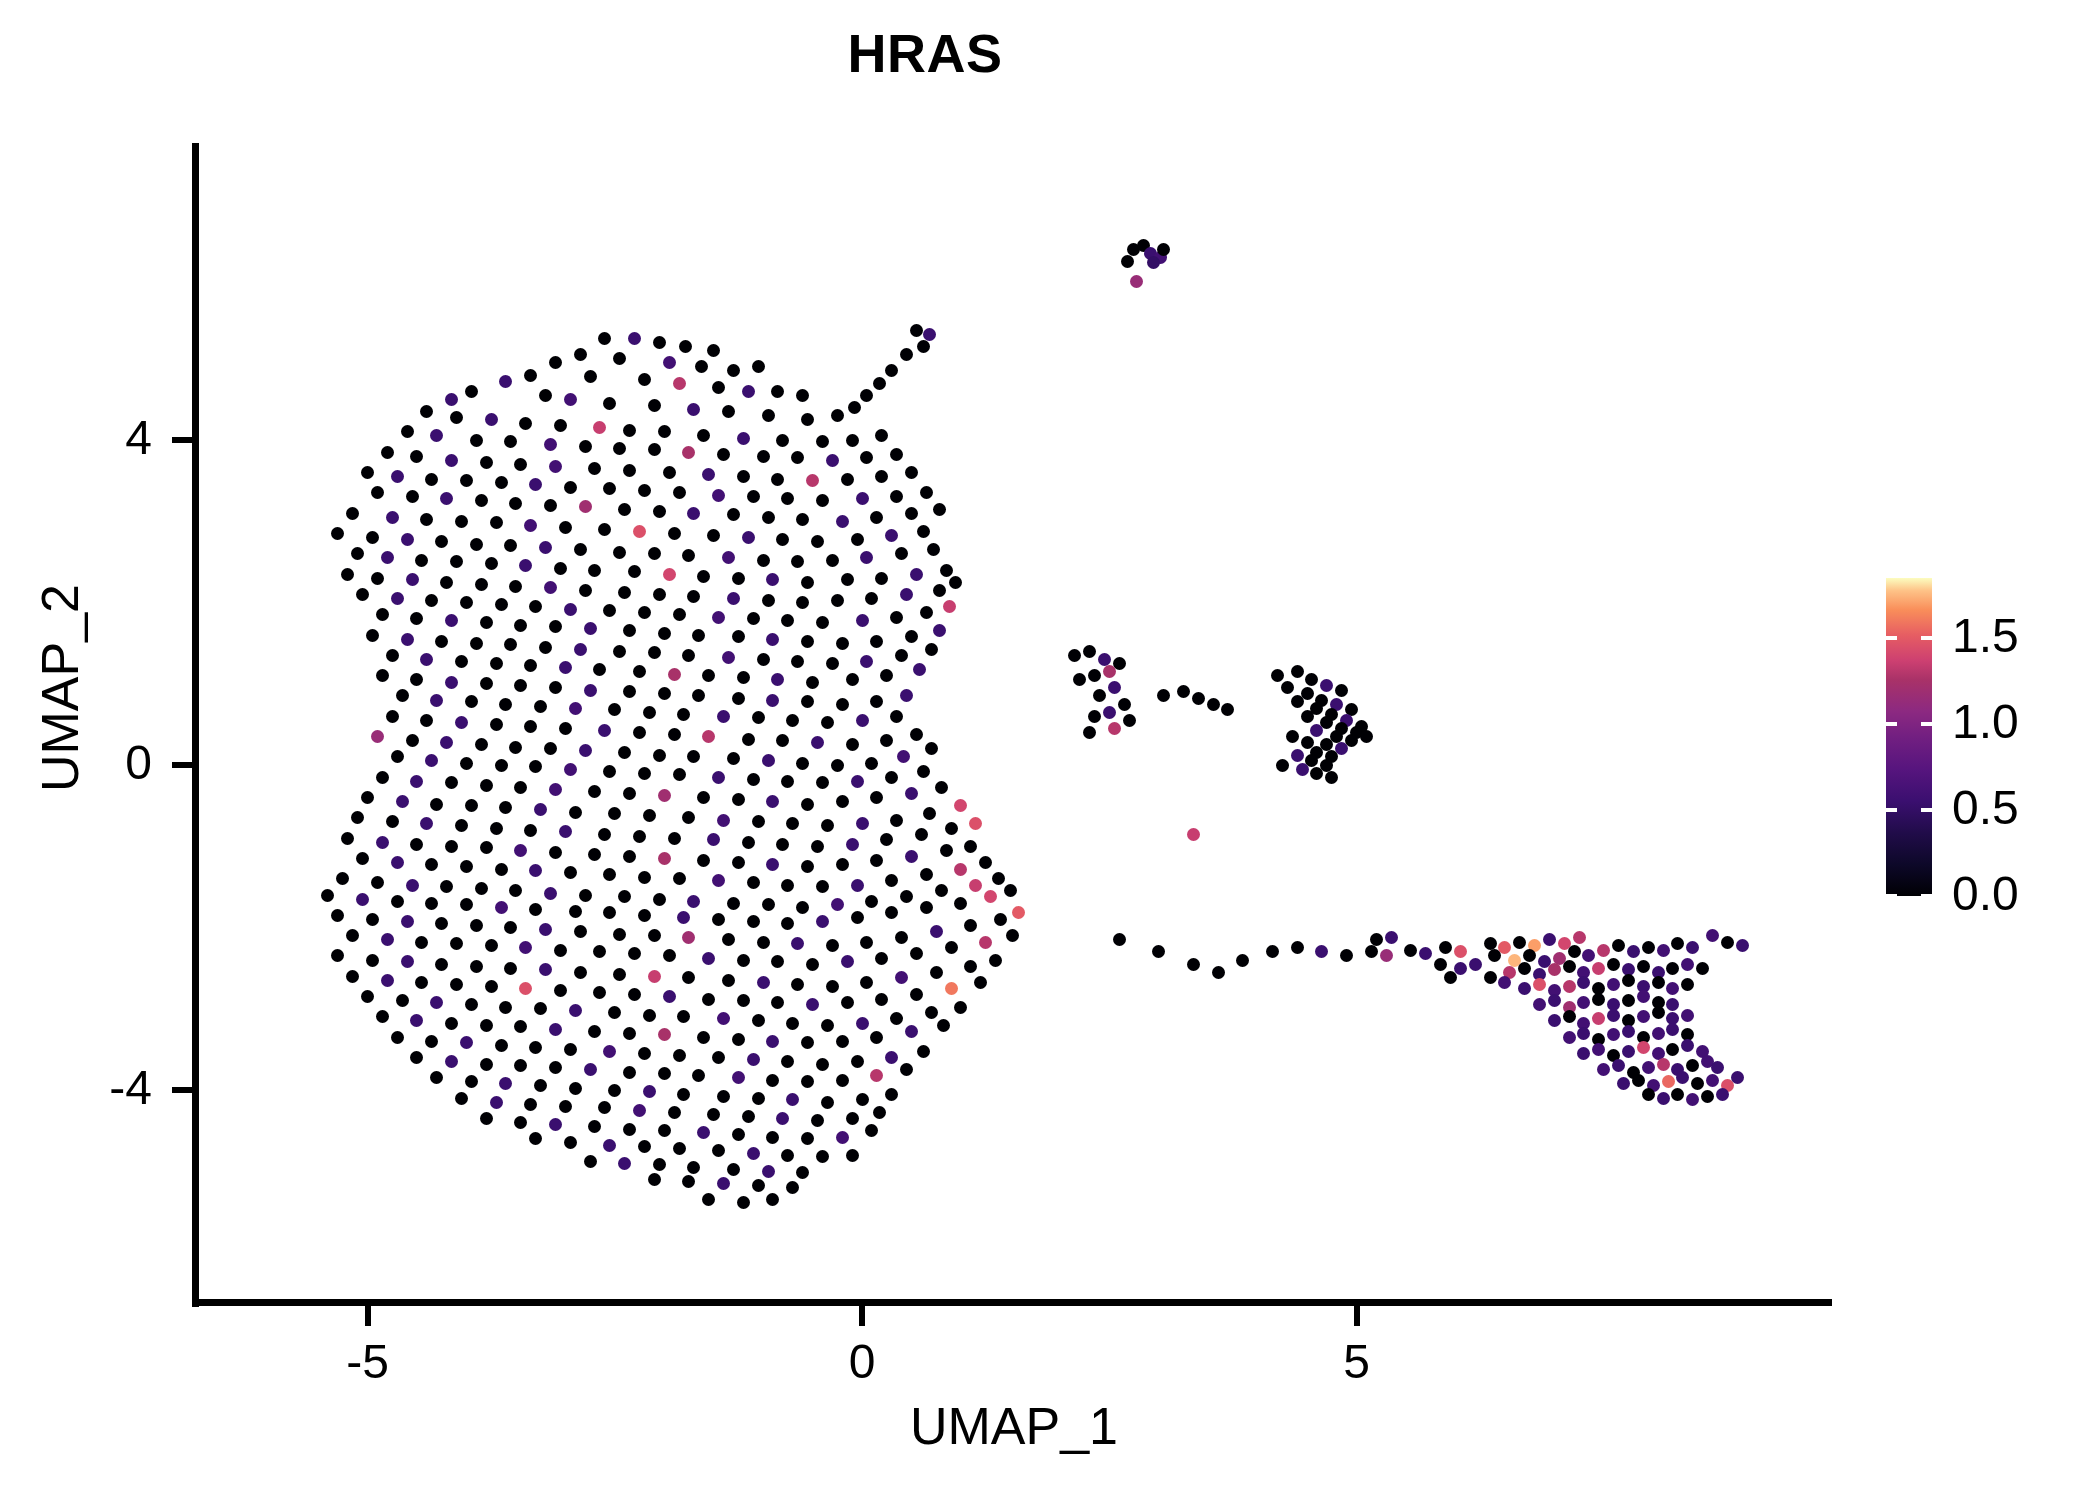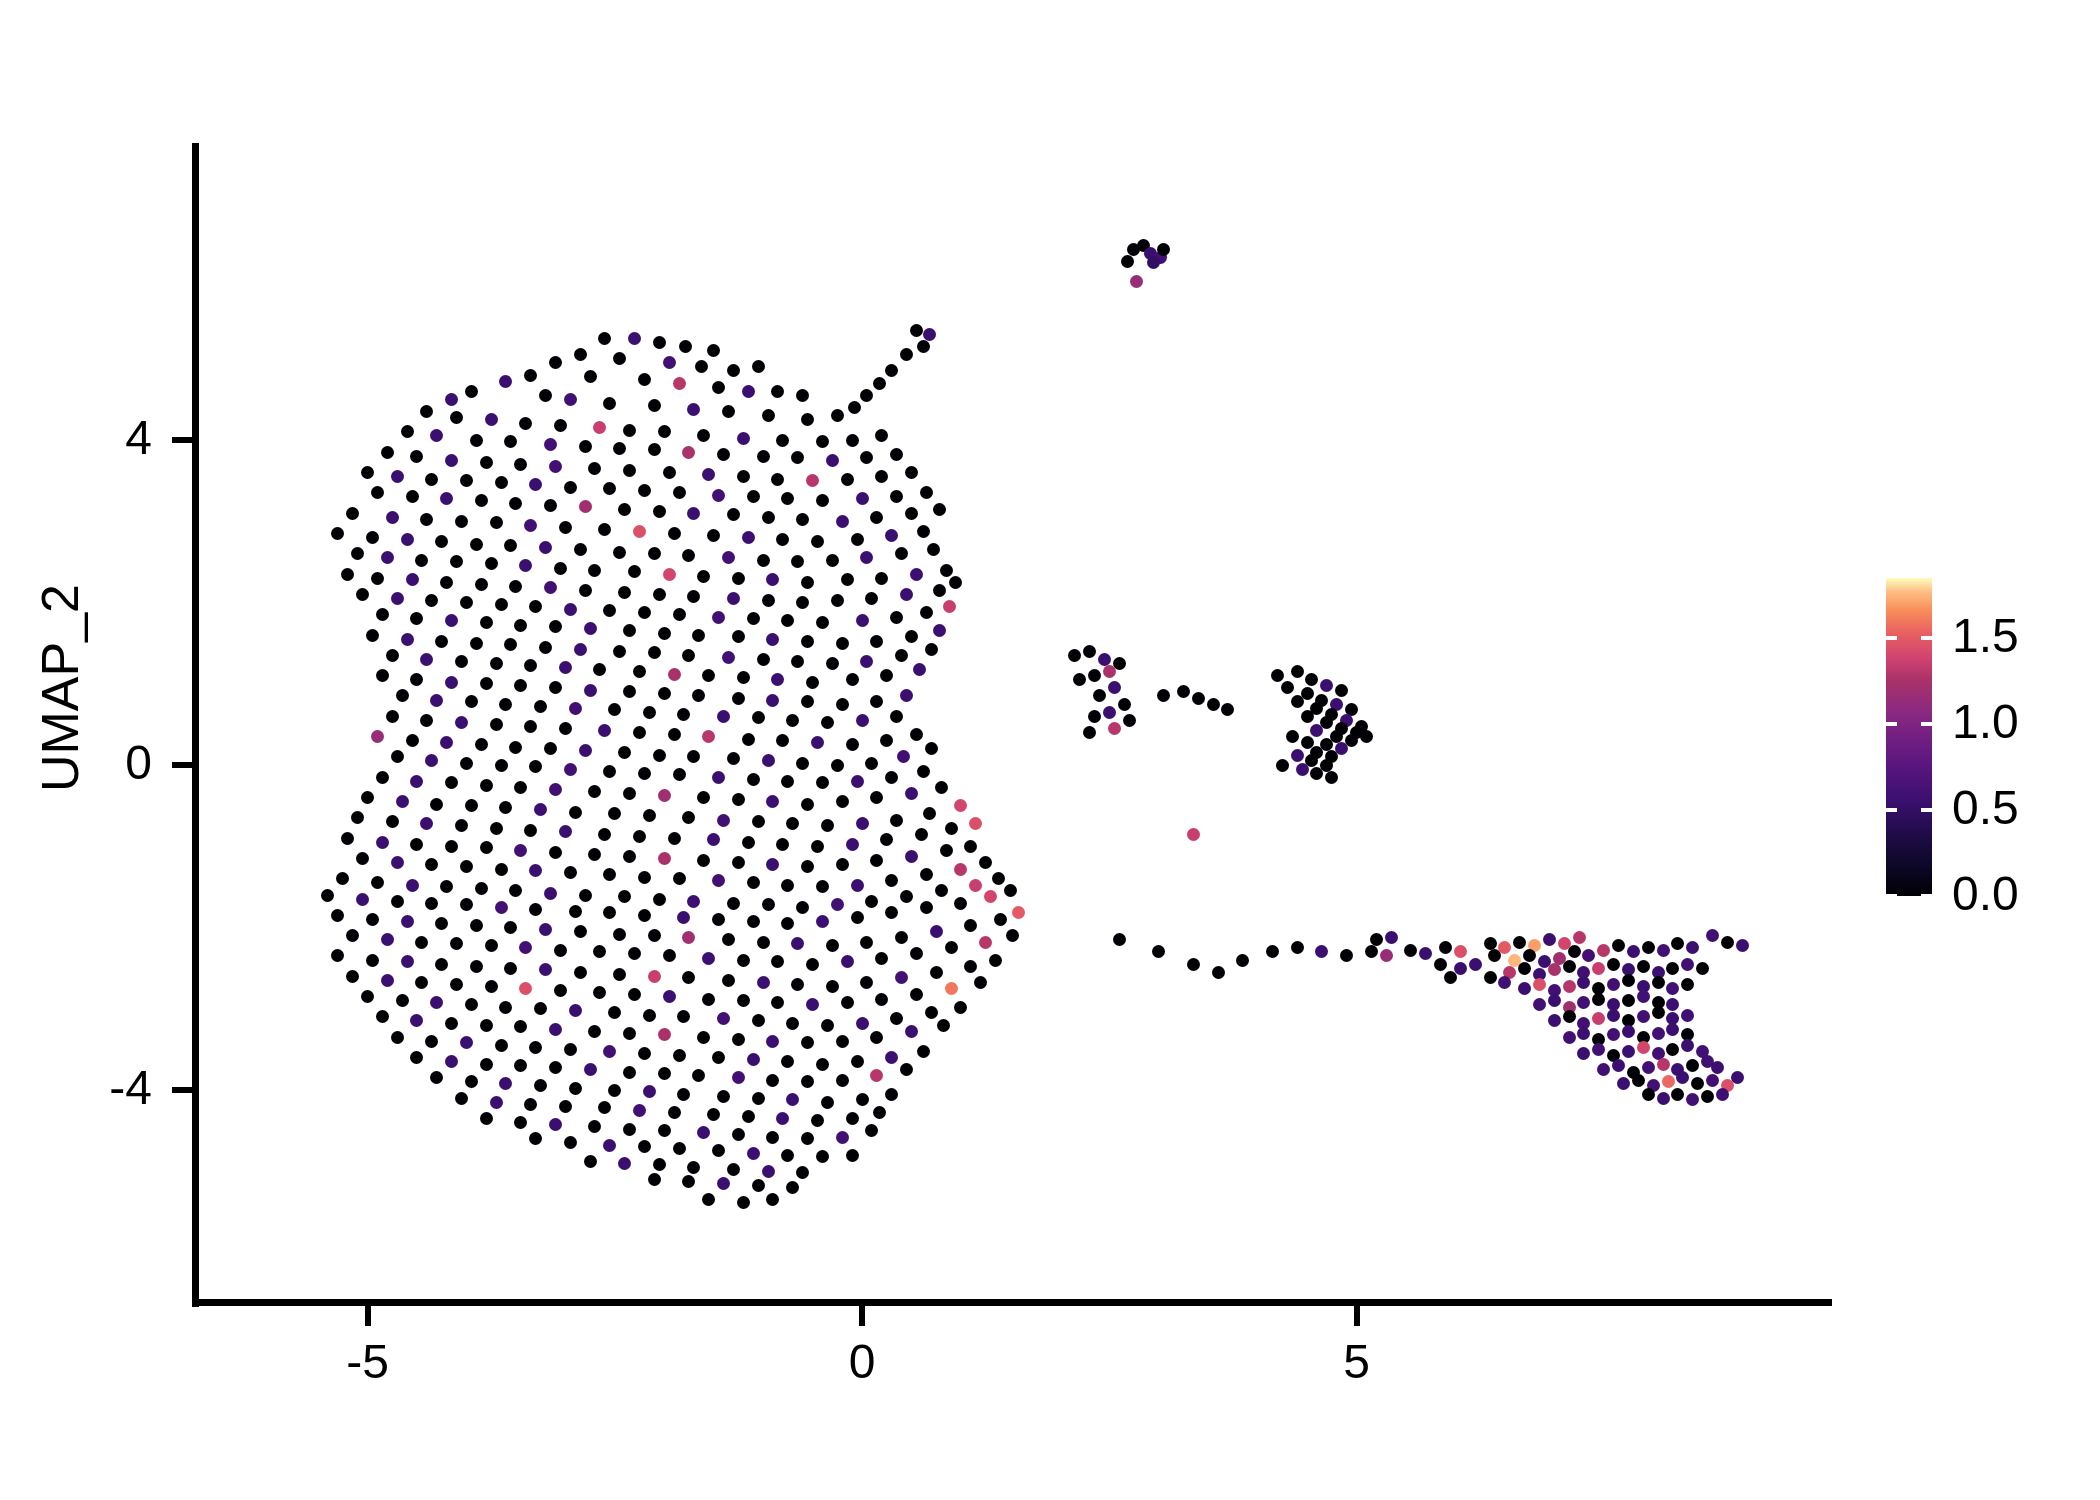--- a/index.html
+++ b/index.html
@@ -158,20 +158,21 @@
     color: #000000;
     margin-top: -30px;
     white-space: nowrap;
   }
 </style>
 </head>
 <body>
 
 <div id="root">
 
+  <div id="plot-title">HRAS</div>
 
   <div id="panel"></div>
 
   <div id="axis-y-line"></div>
   <div id="axis-x-line"></div>
 
   <div id="ticks-x">
       <div class="tick-x" style="left: 364.5px;"></div>
       <div class="ticklabel-x" style="left: 367.5px;">-5</div>
       <div class="tick-x" style="left: 859px;"></div>
@@ -181,20 +182,21 @@
     </div>
   <div id="ticks-y">
       <div class="tick-y" style="top: 437px;"></div>
       <div class="ticklabel-y" style="top: 440px;">4</div>
       <div class="tick-y" style="top: 762px;"></div>
       <div class="ticklabel-y" style="top: 765px;">0</div>
       <div class="tick-y" style="top: 1087px;"></div>
       <div class="ticklabel-y" style="top: 1090px;">-4</div>
     </div>
 
+  <div id="xlabel">UMAP_1</div>
   <div id="ylabel">UMAP_2</div>
 
   <div id="points-layer">
       <div class="pt" style="left: 1133.97px; top: 249.062px; background: rgb(0, 0, 4);"></div>
       <div class="pt" style="left: 1143.87px; top: 245px; background: rgb(0, 0, 4);"></div>
       <div class="pt" style="left: 1150.79px; top: 253.125px; background: rgb(58, 15, 111);"></div>
       <div class="pt" style="left: 1160.68px; top: 257.188px; background: rgb(66, 16, 115);"></div>
       <div class="pt" style="left: 1127.05px; top: 261.25px; background: rgb(0, 0, 4);"></div>
       <div class="pt" style="left: 1153.76px; top: 262.875px; background: rgb(51, 14, 101);"></div>
       <div class="pt" style="left: 1136.94px; top: 281.562px; background: rgb(152, 45, 119);"></div>

